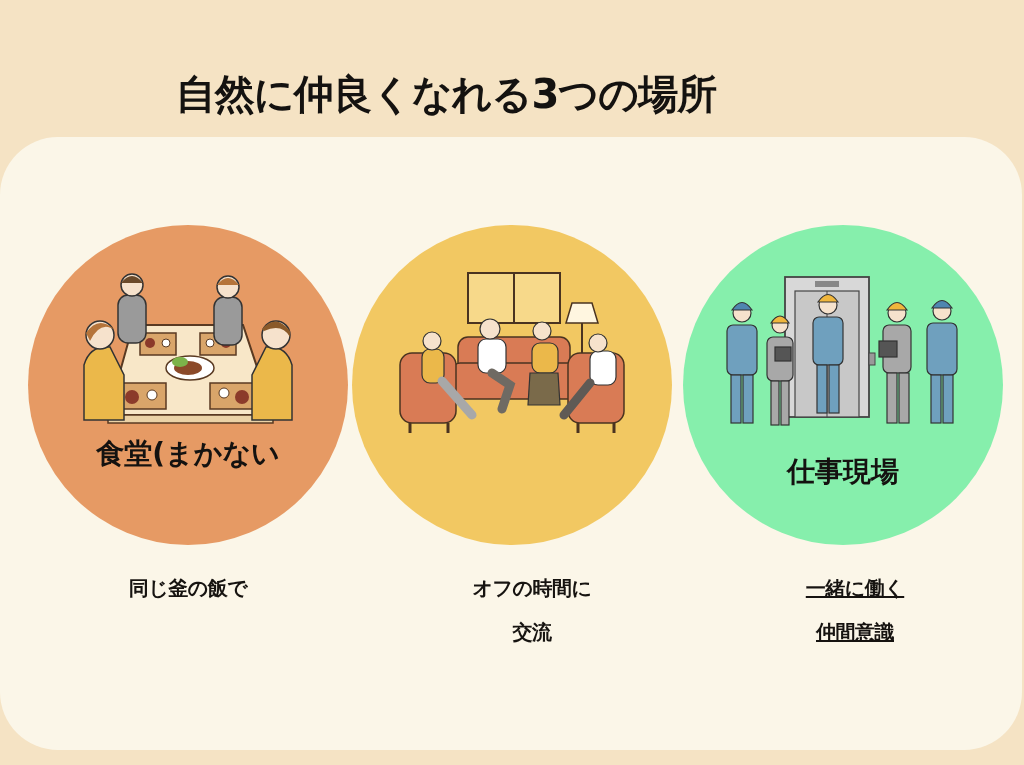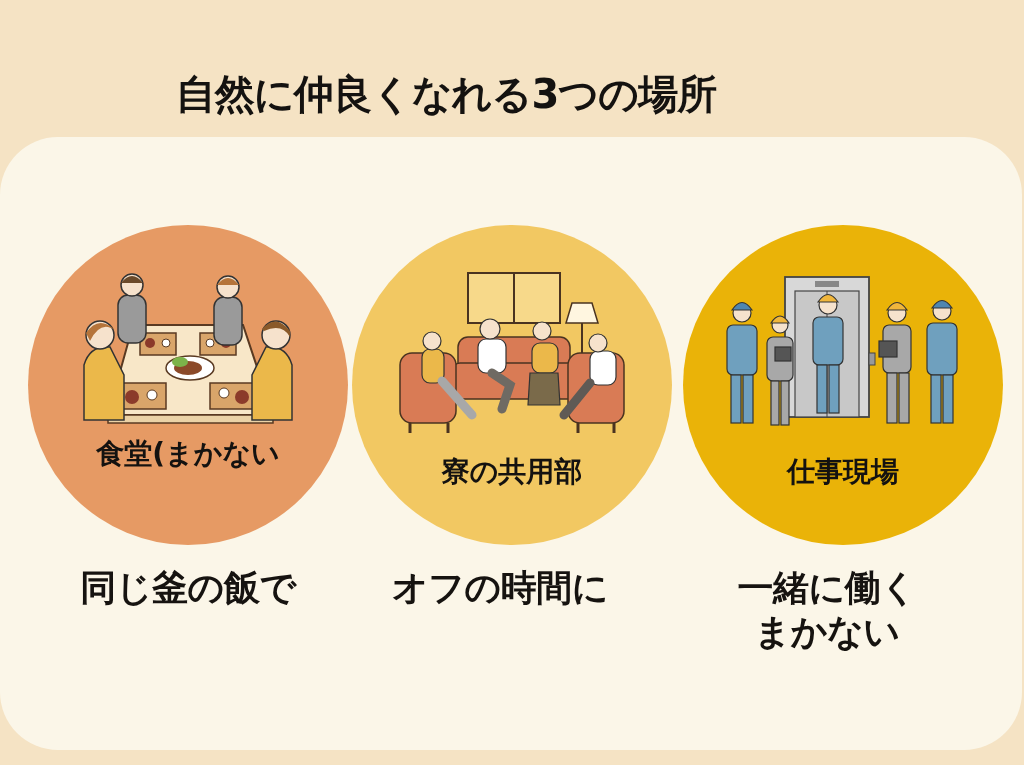--- a/index.html
+++ b/index.html
@@ -46,21 +46,21 @@
     font-size: 28px;
     font-weight: bold;
     line-height: 38px;
     color: #141210;
   }
   .caption {
     position: absolute;
     top: 566px;
     width: 320px;
     text-align: center;
-    font-size: 36px;
+    font-size: 20px;
     font-weight: bold;
     line-height: 44px;
     color: #161310;
     letter-spacing: -0.5px;
   }
 </style>
 </head>
 <body>
 
 <h1 class="title">自然に仲良くなれる3つの場所</h1>
@@ -136,24 +136,23 @@
     <rect x="126" y="114" width="28" height="34" rx="8" fill="#FFFFFF" stroke="#333" stroke-width="1.2"></rect>
     <circle cx="138" cy="104" r="10" fill="#F6E2CC" stroke="#333" stroke-width="1.2"></circle>
     <path d="M140,148 L158,160 L150,184" stroke="#6F6A63" stroke-width="9" fill="none" stroke-linecap="round"></path>
     <rect x="180" y="118" width="26" height="30" rx="8" fill="#EBB84A" stroke="#333" stroke-width="1.2"></rect>
     <circle cx="190" cy="106" r="9" fill="#F6E2CC" stroke="#333" stroke-width="1.2"></circle>
     <polygon points="178,148 206,148 208,180 176,180" fill="#7A6A4A" stroke="#333" stroke-width="1.2"></polygon>
     <rect x="238" y="126" width="26" height="34" rx="8" fill="#FFFFFF" stroke="#333" stroke-width="1.2"></rect>
     <circle cx="246" cy="118" r="9" fill="#F6E2CC" stroke="#333" stroke-width="1.2"></circle>
     <path d="M238,158 L212,190" stroke="#5F5A55" stroke-width="9" stroke-linecap="round"></path>
   </svg>
-  <div class="circle-label" style="top:228px;">寮の共用部</div>
-</div>
-
-<div class="circle" style="left:683px; background:#eab308;font-family:Liberation Serif, serif;">
+</div>
+
+<div class="circle" style="left:683px; background:#86efac;font-family:Liberation Serif, serif;">
   <svg class="illus" viewBox="0 0 320 320">
 
     <rect x="102" y="52" width="84" height="140" fill="#D8D8D8" stroke="#444" stroke-width="1.8"></rect>
     <rect x="112" y="66" width="64" height="126" fill="#C8C8C8" stroke="#444" stroke-width="1.2"></rect>
     <line x1="144" y1="66" x2="144" y2="192" stroke="#444" stroke-width="1"></line>
     <rect x="132" y="56" width="24" height="6" fill="#888"></rect>
     <rect x="186" y="128" width="6" height="12" fill="#999" stroke="#444"></rect>
 
     <g stroke="#333" stroke-width="1.2">
 
@@ -189,19 +188,20 @@
       <circle cx="259" cy="86" r="9" fill="#F6E2CC"></circle>
       <path d="M249,83 Q259,68 269,83 Z" fill="#4F86B0"></path>
     </g>
   </svg>
   <div class="circle-label" style="top:228px;">仕事現場</div>
 </div>
 
 <div class="caption" style="left:28px;">
   <div>同じ釜の飯で</div>
 </div>
-<div class="caption" style="left:340px;">
+<div class="caption" style="left:372px;">
   <div>オフの時間に</div>
-</div>
-<div class="caption" style="left:667px;">
+  <div>交流</div>
+</div>
+<div class="caption" style="left:695px;text-decoration:underline;">
   <div>一緒に働く</div>
-  <div>まかない</div>
+  <div>仲間意識</div>
 </div>
 
 </body></html>

